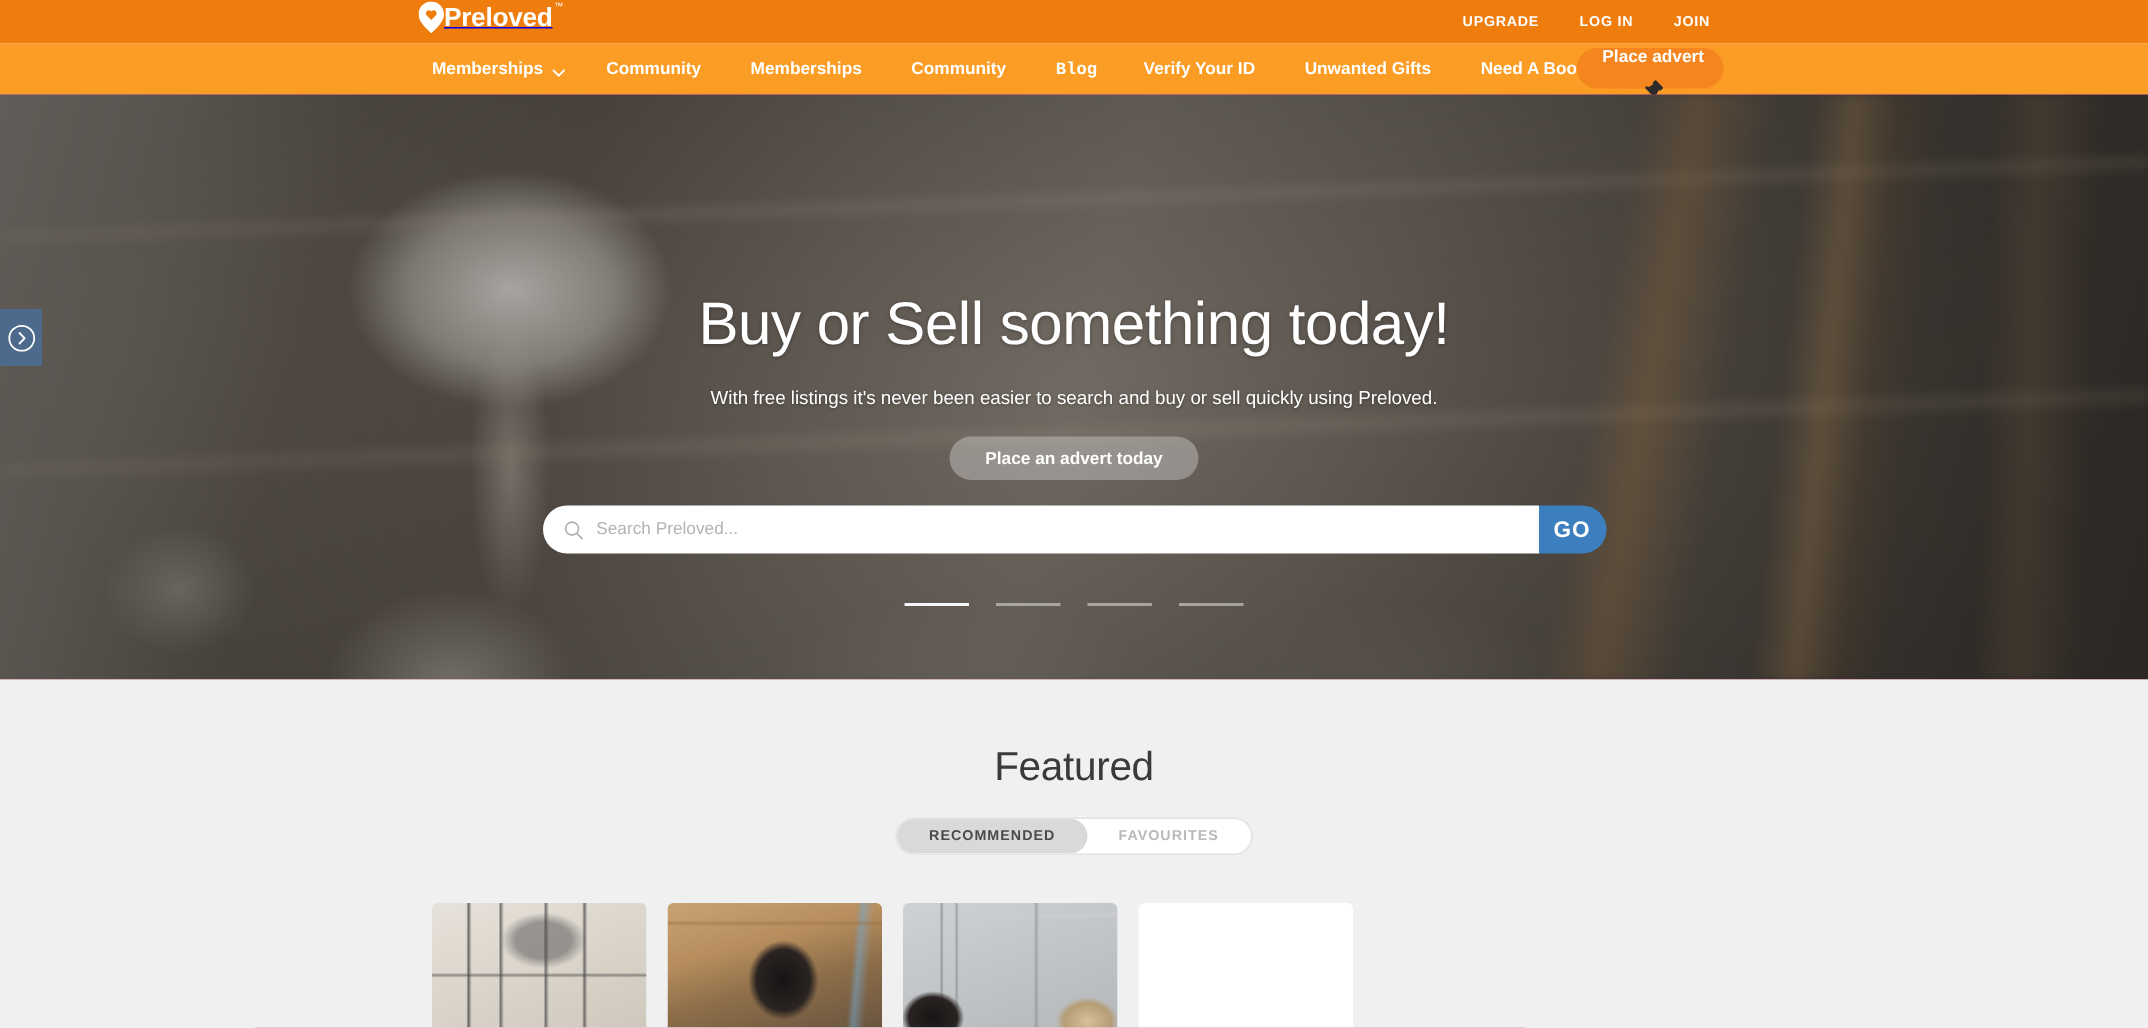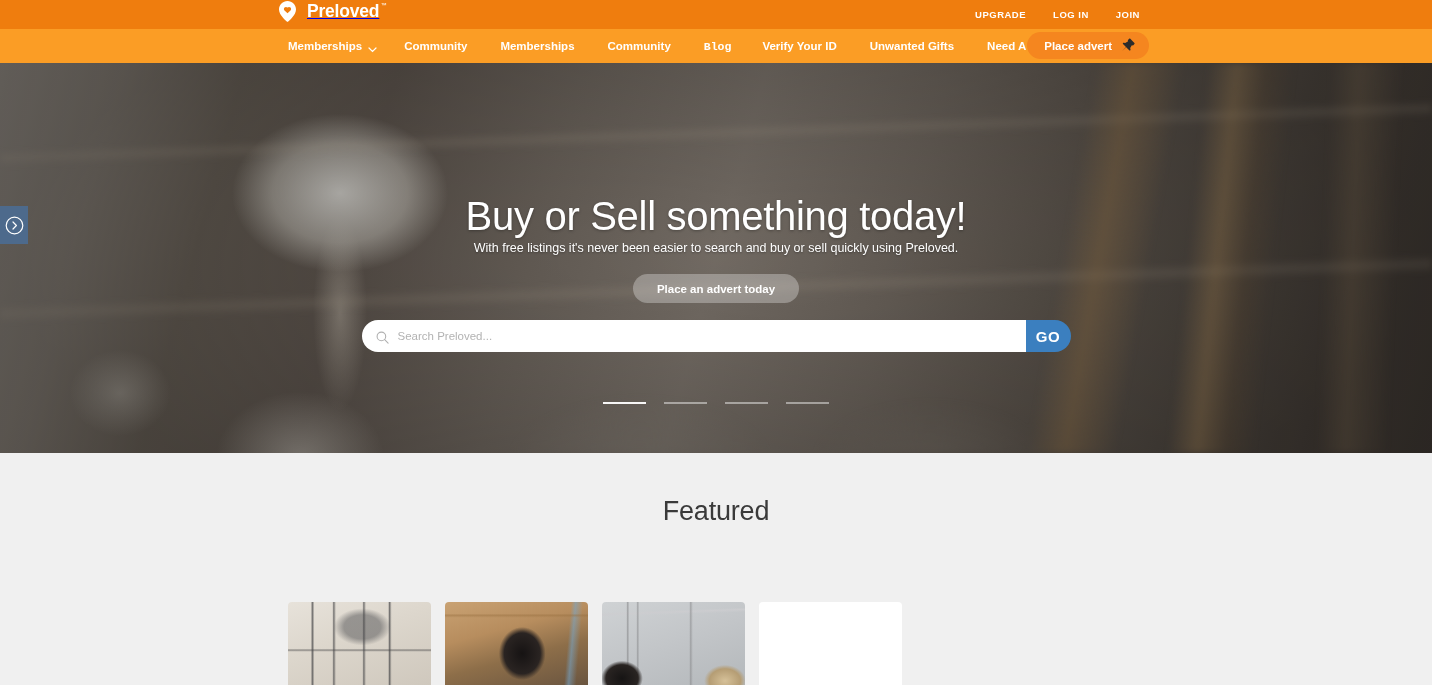--- a/index.html
+++ b/index.html
@@ -18,21 +18,21 @@
     height: 29px;
     background: #ef7d0e;
     display: flex;
     align-items: center;
   }
   .logo-wrap {
     position: absolute;
     left: 279px; top: 1px;
     display: flex;
     align-items: center;
-    gap: 11px;
+    gap: 0;
   }
   .logo-pin {
     width: 17px; height: 21px;
     position: relative;
   }
   .logo-pin svg { display: block; }
   .logo-text {
     color: #ffffff;
     font-size: 17.5px;
     font-weight: bold;
@@ -105,20 +105,21 @@
     color: #ffffff;
     font-size: 11.5px;
     font-weight: bold;
     font-family: "Liberation Sans", sans-serif;
     padding: 0 13px 0 17px;
     display: flex;
     align-items: center;
     gap: 9px;
     cursor: pointer;
     white-space: nowrap;
+    flex-direction: column;
   }
   .pin-icon { width: 15px; height: 15px; display: block; }
 
   
   .hero {
     position: relative;
     height: 390px;
     overflow: hidden;
     background: #be185d;
   }
@@ -162,21 +163,21 @@
   .hero-title {
     margin-top: 133px;
     color: #ffffff;
     font-size: 40px;
     font-weight: normal;
     letter-spacing: -0.3px;
     line-height: 1;
     text-shadow: 0 1px 3px rgba(0,0,0,0.3);
   }
   .hero-sub {
-    margin-top: 5px;
+    margin-top: 22px;
     color: #ffffff;
     font-size: 12.5px;
     font-weight: normal;
     text-shadow: 0 1px 2px rgba(0,0,0,0.35);
   }
   .hero-cta {
     margin-top: 19px;
     display: inline-flex;
     align-items: center;
     justify-content: center;
@@ -438,20 +439,24 @@
     <span class="hero-dot active"></span>
     <span class="hero-dot"></span>
     <span class="hero-dot"></span>
     <span class="hero-dot"></span>
   </div>
 </div>
 
 <div class="featured">
   <h2 class="featured-title">Featured</h2>
 
+  <div class="toggle-group">
+    <button class="toggle-btn active">RECOMMENDED</button>
+    <button class="toggle-btn">FAVOURITES</button>
+  </div>
 
   <div class="cards">
     <div class="card">
       <div class="card-img img-cage"></div>
     </div>
     <div class="card">
       <div class="card-img img-poodle"></div>
     </div>
     <div class="card">
       <div class="card-img img-dogs"></div>

